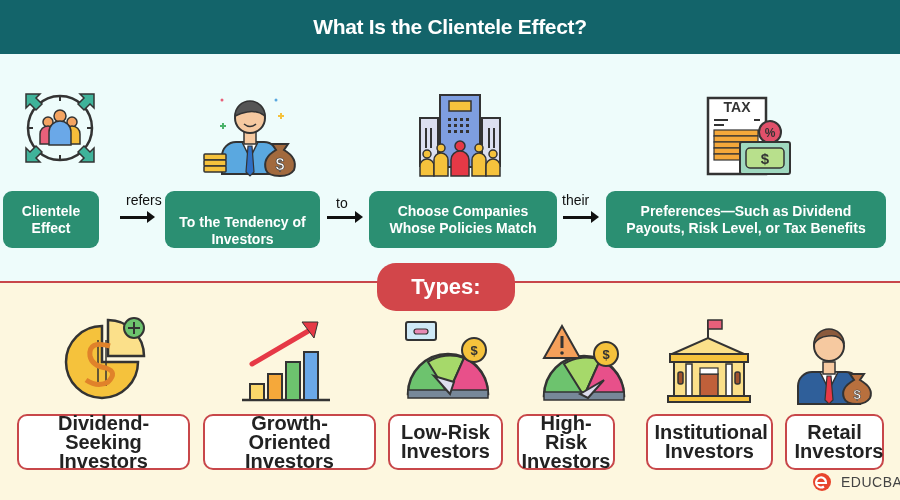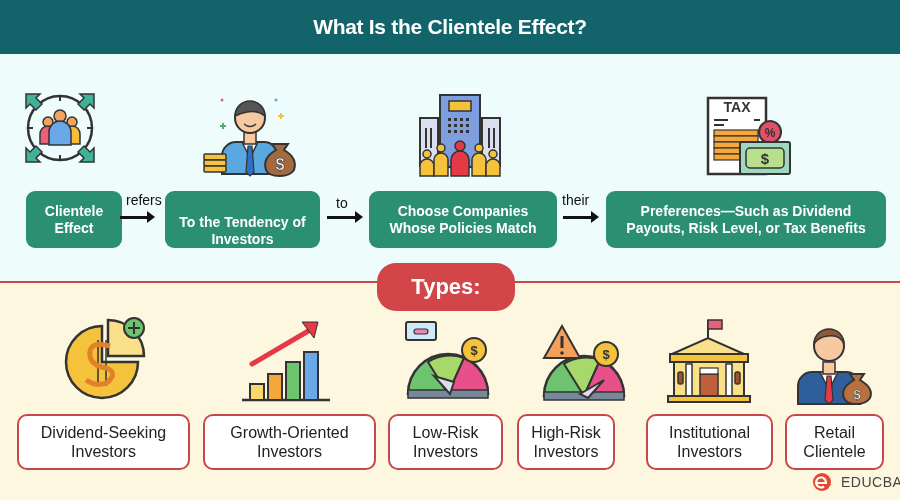--- a/index.html
+++ b/index.html
@@ -7,21 +7,21 @@
   .header { position: absolute; left: 0; top: 0; width: 900px; height: 54px; background: #13646a; display: flex; align-items: center; justify-content: center; }
   .header h1 { color: #ffffff; font-size: 21px; font-weight: bold; letter-spacing: -0.3px; }
   .top { position: absolute; left: 0; top: 54px; width: 900px; height: 228px; background: #eefcfb; }
   .divider { position: absolute; left: 0; top: 281px; width: 900px; height: 2px; background: #c8474a; }
   .bottom { position: absolute; left: 0; top: 283px; width: 900px; height: 217px; background: #fdf7df; }
   .gbox { position: absolute; background: #2b8f72; border-radius: 9px; color: #fff; font-weight: bold; font-size: 14px; line-height: 17px; display: flex; align-items: center; justify-content: center; text-align: center; }
   .conn { position: absolute; font-size: 14px; color: #111; }
   .arrow { position: absolute; height: 3px; background: #111; }
   .arrow::after { content: ""; position: absolute; right: -6px; top: -5px; border-left: 8px solid #111; border-top: 6.5px solid transparent; border-bottom: 6.5px solid transparent; }
   .types-pill { position: absolute; left: 377px; top: 263px; width: 138px; height: 48px; background: #d2464a; border-radius: 19px; color: #fff; font-weight: bold; font-size: 22px; display: flex; align-items: center; justify-content: center; }
-  .rbox { position: absolute; top: 414px; height: 56px; background: #fff; border: 2px solid #c8474a; border-radius: 10px; color: #222; font-weight: normal; font-size: 16px; line-height: 19px; display: flex; align-items: center; justify-content: center; text-align: center; }
+  .rbox { position: absolute; top: 414px; height: 56px; background: #fff; border: 2px solid #c8474a; border-radius: 10px; color: #222; font-weight: bold; font-size: 20px; line-height: 19px; display: flex; align-items: center; justify-content: center; text-align: center; }
   .icon { position: absolute; }
   .logo { position: absolute; left: 812px; top: 472px; display: flex; align-items: center; gap: 9px; }
   .logo span { font-size: 14px; color: #444; letter-spacing: 0.5px; }
 </style>
 </head>
 <body>
 
 <div class="header">
   <h1>What Is the Clientele Effect?</h1>
 </div>
@@ -131,21 +131,21 @@
       <rect x="10" y="54" width="44" height="6"></rect>
       <rect x="10" y="60" width="44" height="6"></rect>
   </g>
   <circle cx="66" cy="38" r="11" fill="#e0506a" stroke="#333" stroke-width="2"></circle>
   <text x="66" y="43" font-size="12" font-weight="bold" font-family="Liberation Sans, sans-serif" fill="#333" text-anchor="middle">%</text>
   <rect x="36" y="48" width="50" height="32" rx="2" fill="#9fd8bf" stroke="#333" stroke-width="2"></rect>
   <rect x="42" y="54" width="38" height="20" rx="4" fill="#b8e08c" stroke="#333" stroke-width="1.5"></rect>
   <text x="61" y="70" font-size="15" font-weight="bold" font-family="Liberation Sans, sans-serif" fill="#333" text-anchor="middle">$</text>
 </svg>
 
-<div class="gbox" style="left:26px;top:191px;width:96px;height:57px;justify-content:center;">
+<div class="gbox" style="left:3px;top:191px;width:96px;height:57px;justify-content:center;">
   <span style="display:block;width:70px;">Clientele Effect</span>
 </div>
 <span class="conn" style="left:126px;top:192px;">refers</span>
 <div class="arrow" style="left:120px;top:216px;width:29px;"></div>
 
 <div class="gbox" style="left:165px;top:191px;width:155px;height:57px;align-items:flex-end;">
   <span style="display:block;width:130px;">To the Tendency of Investors</span>
 </div>
 <span class="conn" style="left:336px;top:195px;">to</span>
 <div class="arrow" style="left:327px;top:216px;width:30px;"></div>
@@ -247,21 +247,21 @@
 <div class="rbox" style="left:388px;width:115px;">
   <span style="display:block;width:90px;">Low-Risk Investors</span>
 </div>
 <div class="rbox" style="left:517px;width:98px;">
   <span style="display:block;width:90px;">High-Risk Investors</span>
 </div>
 <div class="rbox" style="left:646px;width:127px;">
   <span style="display:block;width:110px;">Institutional Investors</span>
 </div>
 <div class="rbox" style="left:785px;width:99px;">
-  <span style="display:block;width:80px;">Retail Clientele</span>
+  <span style="display:block;width:80px;">Retail Investors</span>
 </div>
 
 <div class="logo">
   <svg width="20" height="20" viewBox="0 0 20 20">
     <circle cx="10" cy="10" r="9" fill="#e8452c"></circle>
     <path d="M5 11 H14 A5 5 0 1 0 12 14.5" fill="none" stroke="#fff" stroke-width="2.2"></path>
   </svg>
   <span>EDUCBA</span>
 </div>
 

